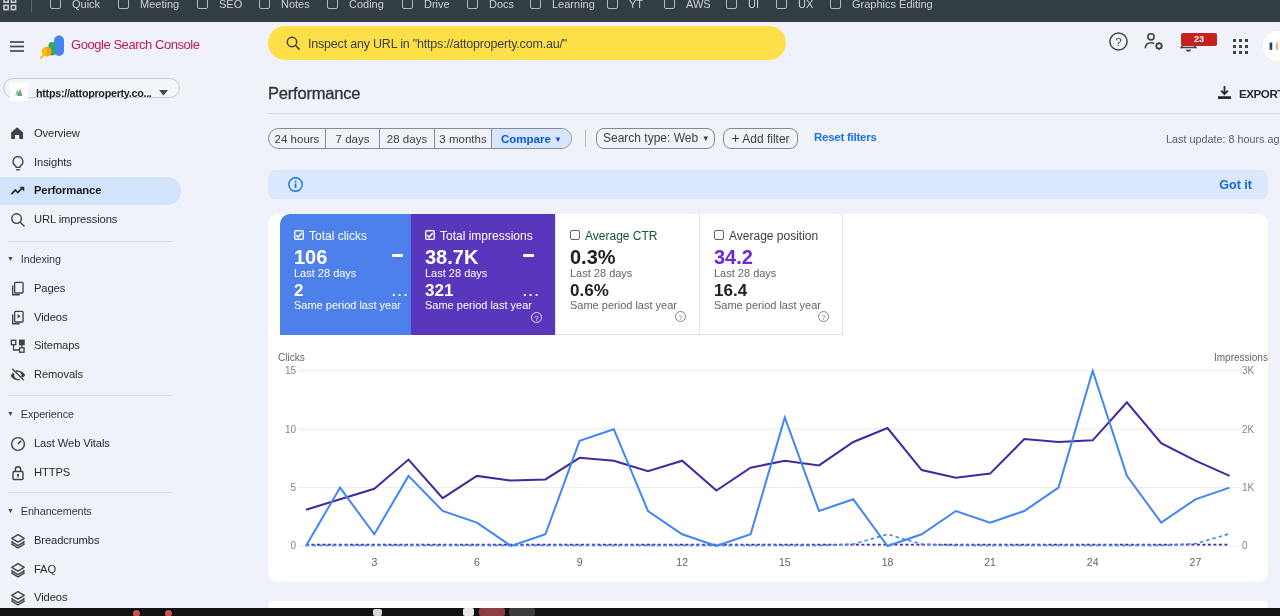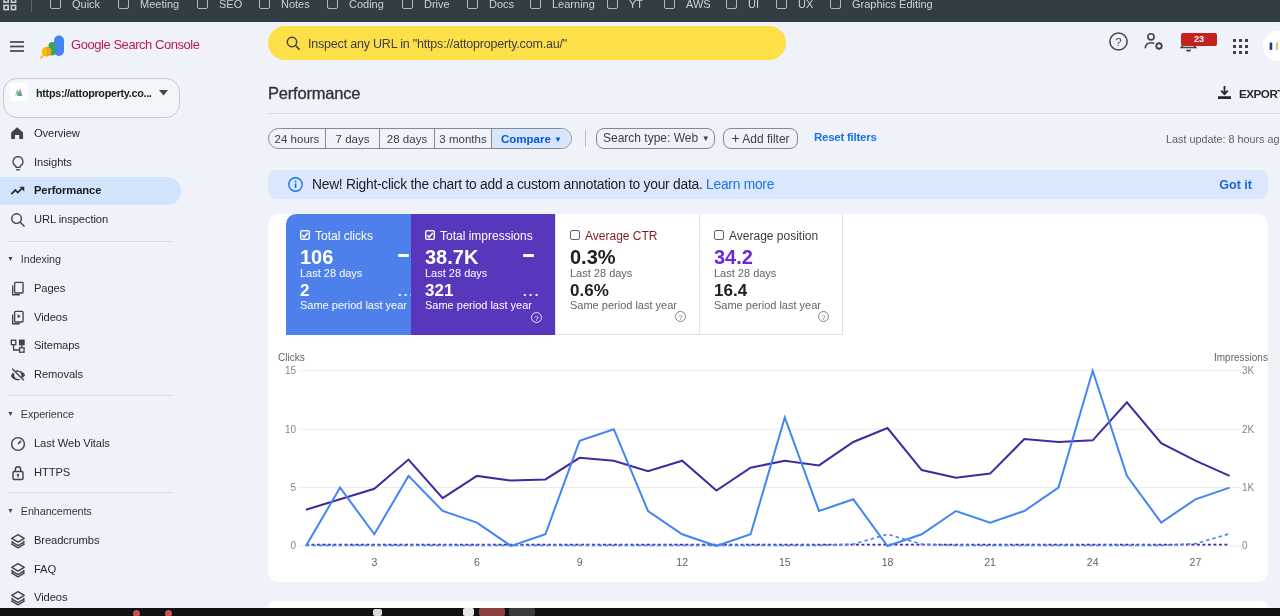--- a/index.html
+++ b/index.html
@@ -9,21 +9,21 @@
 
 
 #bkbar { left:0; top:0; width:1280px; height:22px; background:#333e44; }
 .bki { position:absolute; top:-2px; width:11px; height:11px; border:1.3px solid #b3babe; border-radius:2px; }
 .bkt { position:absolute; top:-2px; font-size:11px; color:#ccd1d4; white-space:nowrap; }
 #srch { left:268px; top:26px; width:518px; height:34px; background:#fde047; border-radius:17px; }
 #srch span { position:absolute; left:40px; top:11px; font-size:12.5px; color:#3c4149; letter-spacing:-0.2px; }
 .hicon { position:absolute; top:32px; }
 
 
-#propsel { left:3px; top:78px; width:177px; height:40px; border:1px solid #c6cacf; border-radius:14px; background:#f2f5fa;text-align:center; }
+#propsel { left:3px; top:78px; width:177px; height:20px; border:1px solid #c6cacf; border-radius:14px; background:#f2f5fa;text-align:center; }
 .nav { position:absolute; left:0; width:181px; height:28px; }
 .nav .ic { position:absolute; left:10px; top:6px; width:16px; height:16px; }
 .nav .tx { position:absolute; left:34px; top:7px; font-size:11.2px; color:#28292b; letter-spacing:-0.1px; white-space:nowrap; }
 .navsel { background:#d2e3fc; border-radius:0 14px 14px 0; }
 .navsel .tx { font-weight:bold; color:#191b1e; }
 .sdiv { position:absolute; left:8px; width:164px; height:1px; background:#d9dce0; }
 .sect { position:absolute; left:7px; font-size:10.8px; color:#34373a; letter-spacing:-0.1px; white-space:nowrap; }
 .sect:before { content:"▼"; font-size:7px; margin-right:7px; color:#45484b; position:relative; top:-2px; }
 
 
@@ -203,21 +203,21 @@
         <path d="M1.5 12.5 L6 8 l2.8 2.8 L14.5 5" fill="none" stroke="#2c2e30" stroke-width="2"></path>
         <path d="M10.5 4.2 h5.5 v5.5z" fill="#2c2e30" transform="rotate(0 13 7)"></path>
       </svg>
       <div class="tx">Performance</div>
     </div>
   <div class="nav" style="top:206px">
       <svg class="ic" viewBox="0 0 18 18">
         <circle cx="7.4" cy="7.4" r="5.4" fill="none" stroke="#3f4347" stroke-width="1.6"></circle>
         <line x1="11.5" y1="11.5" x2="16.3" y2="16.3" stroke="#3f4347" stroke-width="1.6"></line>
       </svg>
-      <div class="tx">URL inspection</div>
+      <div class="tx">URL impressions</div>
     </div>
   <div class="sdiv" style="top:240.5px"></div>
   <div class="sect" style="top:253px">Indexing</div>
   <div class="nav" style="top:275px">
       <svg class="ic" viewBox="0 0 18 18">
         <g fill="none" stroke="#3f4347" stroke-width="1.5">
           <rect x="5.2" y="1.5" width="9.5" height="12" rx="1"></rect>
           <path d="M3 5 v10.5 h8"></path>
         </g>
       </svg>
@@ -327,26 +327,25 @@
 <div class="abs pill" style="left:723px;width:75px"><span style="font-size:14px;position:relative;top:0px">+</span> Add filter</div>
 <div class="abs" id="resetf">Reset filters</div>
 <div class="abs" id="lastupd">Last update: 8 hours ago</div>
 
 <div class="abs" id="banner">
   <svg class="abs" style="left:20px;top:7px" width="15" height="15" viewBox="0 0 15 15">
       <circle cx="7.5" cy="7.5" r="6.7" fill="none" stroke="#1a73e8" stroke-width="1.4"></circle>
       <rect x="6.7" y="6.4" width="1.7" height="4.6" fill="#1a73e8"></rect>
       <rect x="6.7" y="3.6" width="1.7" height="1.8" fill="#1a73e8"></rect>
     </svg>
-  <div class="txt">New! Right-click the chart to add a custom annotation to your data. <span style="color:#1a73e8">Learn more</span></div>
   <div class="got">Got it</div>
 </div>
 
 <div class="abs" id="panel">
-  <div class="card" style="left:18px;width:155px;background:#4e80ec;border-radius:10px 0 0 0">
+  <div class="card" style="left:12px;width:155px;background:#4e80ec;border-radius:10px 0 0 0">
     <svg class="cbox" viewBox="0 0 10 10">
         <rect x="0.7" y="0.7" width="8.6" height="8.6" fill="none" stroke="#fff" stroke-width="1.4"></rect>
         <path d="M2.3 5.2 l1.9 1.9 L7.8 3" stroke="#fff" stroke-width="1.5" fill="none"></path>
       </svg>
     <div class="clab" style="color:#fff">Total clicks</div>
     <div class="cv1" style="color:#fff">106</div>
     <div class="cs1" style="color:#fff">Last 28 days</div>
     <div class="cv2" style="color:#fff">2</div>
     <div class="cs2" style="color:#fff">Same period last year</div>
     <div class="cdash" style="background:#fff"></div>
@@ -362,21 +361,21 @@
     <div class="cv1" style="color:#fff">38.7K</div>
     <div class="cs1" style="color:#fff">Last 28 days</div>
     <div class="cv2" style="color:#fff">321</div>
     <div class="cs2" style="color:#fff">Same period last year</div>
     <div class="cdash" style="background:#fff"></div>
     <div class="cdots" style="color:#fff">···</div>
     <div class="chelp" style="border:1px solid #e8e4f7;color:#ece8f8">?</div>
   </div>
   <div class="card" style="left:287px;width:145px;border:1px solid #e0e3e8;border-top:none">
     <div class="cbox" style="border:1.5px solid #5f6368"></div>
-    <div class="clab" style="color:#7f1d1d">Average CTR</div>
+    <div class="clab" style="color:#14532d">Average CTR</div>
     <div class="cv1" style="color:#202124">0.3%</div>
     <div class="cs1" style="color:#5f6368">Last 28 days</div>
     <div class="cv2" style="color:#202124">0.6%</div>
     <div class="cs2" style="color:#5f6368">Same period last year</div>
     <div class="chelp" style="border:1px solid #80868b;color:#80868b">?</div>
   </div>
   <div class="card" style="left:432px;width:143px;border:1px solid #e0e3e8;border-top:none;border-left:none">
     <div class="cbox" style="border:1.5px solid #5f6368"></div>
     <div class="clab" style="color:#3c4043">Average position</div>
     <div class="cv1" style="color:#6d28d9">34.2</div>

